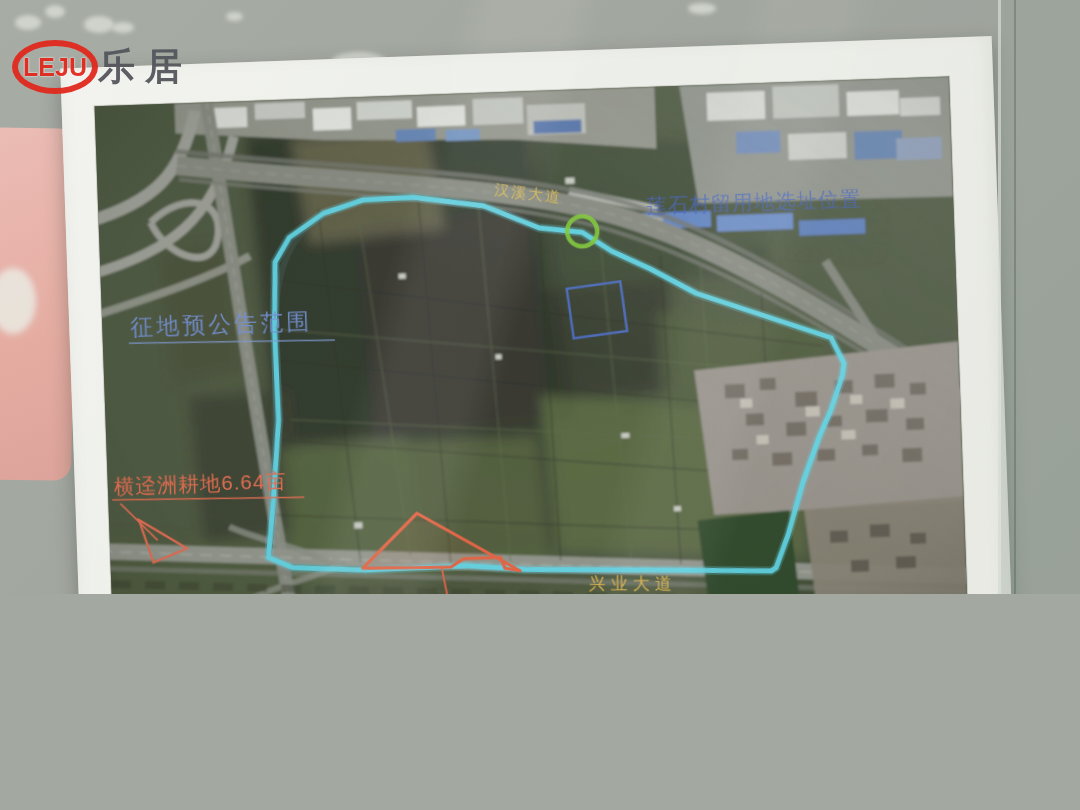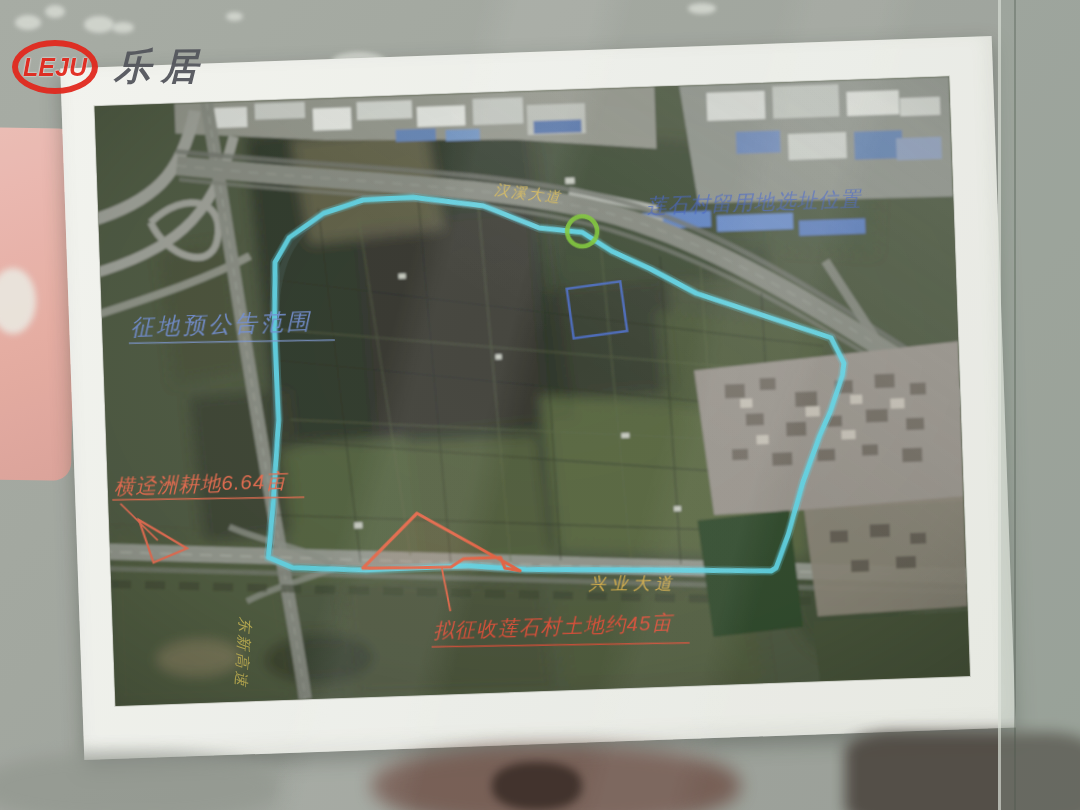--- a/index.html
+++ b/index.html
@@ -1,18 +1,18 @@
 <!DOCTYPE html>
 <html><head>
 <meta charset="utf-8">
 <style>
   html,body{margin:0;padding:0;background:#a3a8a0;}
-  .scene{position:relative;width:1080px;height:810px;overflow:hidden;
+  .scene{position:relative;width:1080px;height:594px;overflow:hidden;
          background:linear-gradient(135deg,#a6aba3 0%,#a0a59d 45%,#989e96 100%);
-         font-family:"Liberation Sans", sans-serif;font-style:italic;}
+         font-family:"Liberation Sans", sans-serif;}
   
   .splotch{position:absolute;background:#d8dcd4;border-radius:50%;filter:blur(2px);opacity:.85;}
   
   .pink-panel{position:absolute;left:-28px;top:128px;width:102px;height:352px;
               background:linear-gradient(160deg,#eebdb5 0%,#e7ac a1 60%,#dda298 100%);
               background:linear-gradient(160deg,#eebdb5 0%,#e7aca1 60%,#dda298 100%);
               border-radius:18px;transform:rotate(1deg);}
   .pink-blob{position:absolute;left:-10px;top:268px;width:46px;height:66px;background:#eceae2;
              border-radius:50%;filter:blur(3px);opacity:.9;}
   
@@ -36,21 +36,21 @@
   .glass-overlay{position:absolute;inset:0;pointer-events:none;
       background:linear-gradient(105deg,rgba(255,255,255,0) 0 37%,rgba(255,255,255,.07) 40% 46%,
                  rgba(255,255,255,0) 49% 60%,rgba(255,255,255,.05) 63% 68%,rgba(255,255,255,0) 71%);}
   .tint-overlay{position:absolute;inset:0;pointer-events:none;background:rgba(195,200,192,.05);}
   
   .logo{position:absolute;left:12px;top:40px;display:flex;align-items:center;z-index:50;opacity:.95;}
   .logo-oval{width:86px;height:54px;border:6px solid #e0281e;border-radius:50%;
              display:flex;align-items:center;justify-content:center;box-sizing:border-box;}
   .logo-mark{font-size:25px;font-weight:bold;color:#e0281e;letter-spacing:0;
              text-shadow:0 0 2px #ffffff,0 0 1px #ffffff;}
-  .logo-cn{font-size:37px;font-weight:700;color:#53555c;letter-spacing:10px;margin-left:16px;}
+  .logo-cn{font-size:37px;font-weight:700;color:#53555c;letter-spacing:10px;}
   text{font-family:"Liberation Sans", sans-serif;}
 </style>
 </head>
 <body>
 
 <div class="scene">
 
   <div class="splotch" style="left:15px;top:15px;width:26px;height:15px;"></div>
   <div class="splotch" style="left:45px;top:5px;width:20px;height:13px;"></div>
   <div class="splotch" style="left:84px;top:16px;width:30px;height:17px;"></div>

